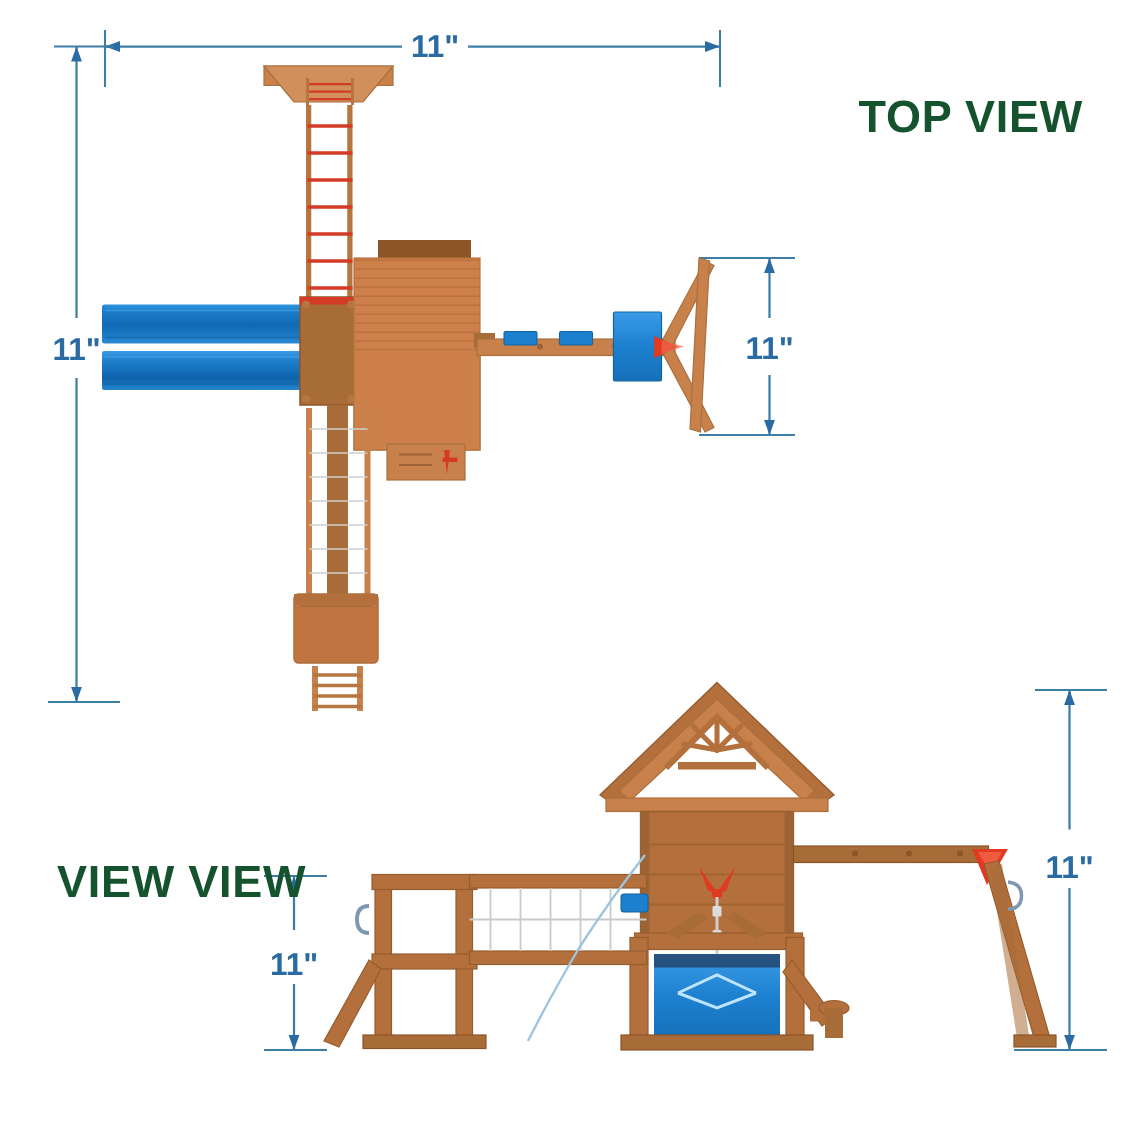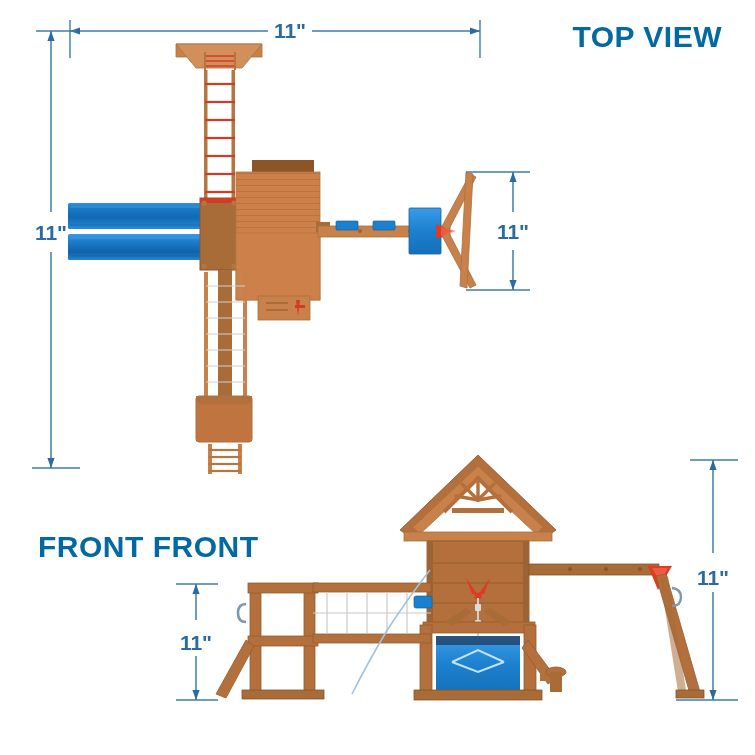--- a/index.html
+++ b/index.html
@@ -21,22 +21,23 @@
     height: 755px;
   }
   #stage svg {
     display: block;
   }
   .view-label {
     position: absolute;
     font-family: "Liberation Sans", sans-serif;
     font-weight: bold;
     letter-spacing: 0.5px;
-    color: #0369a1;
+    color: #14532d;
     white-space: nowrap;
+    margin-top: 42px;
   }
   #top-view-label {
     right: 33px;
     top: 20px;
     font-size: 30px;
   }
   #front-view-label {
     left: 38px;
     top: 530px;
     font-size: 30px;
@@ -366,13 +367,13 @@
       <rect x="676" y="690" width="28" height="8" fill="#a76c38" stroke="#8d5426" stroke-width="0.8"></rect>
 
       <path d="M672 588 q9 1 9 9 q0 9 -9 9" fill="none" stroke="#7d98b0" stroke-width="2.4"></path>
     </g>
   </g>
 </svg>
 </div>
 
 <div class="view-label" id="top-view-label">TOP VIEW</div>
 
-<div class="view-label" id="front-view-label">FRONT FRONT</div>
+<div class="view-label" id="front-view-label">VIEW VIEW</div>
 
 </body></html>

